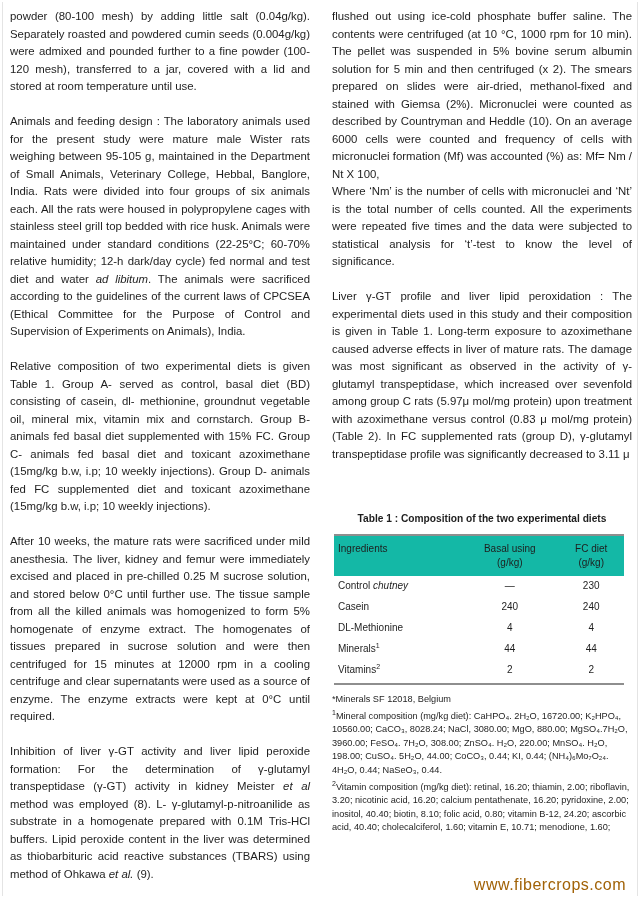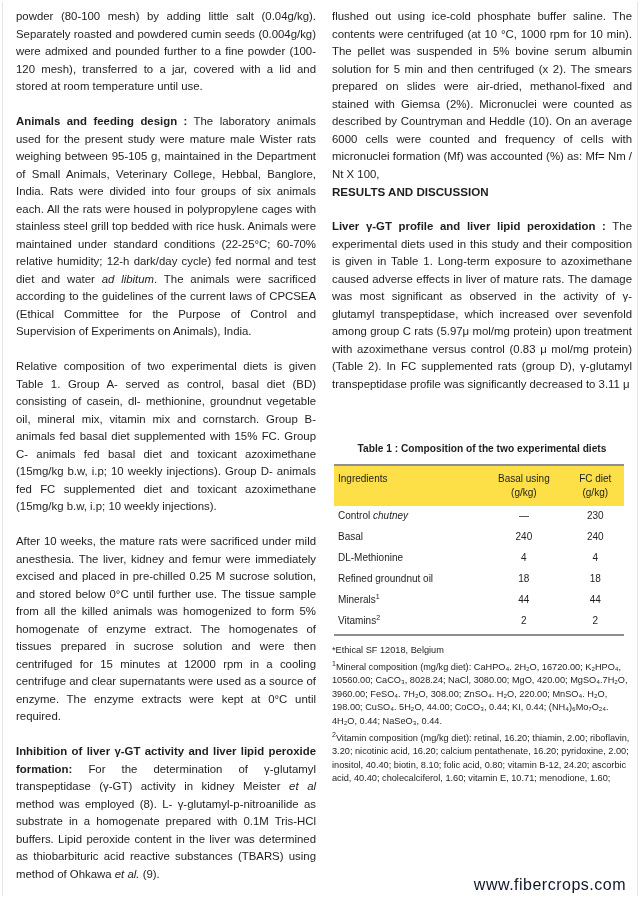--- a/index.html
+++ b/index.html
@@ -8,49 +8,49 @@
     font-family: "Liberation Sans", sans-serif; color: #1e1e1e;
   }
   .page-frame {
     position: absolute; left: 2px; top: 2px; width: 634px; height: 894px;
     border-left: 1px solid #e4e4e4; border-right: 1px solid #e4e4e4;
   }
   .col {
     position: absolute; top: 8px; width: 300px;
     font-size: 11.4px; line-height: 17.5px; text-align: justify;
   }
-  .col-left { left: 16px; }
+  .col-left { left: 10px; }
   .col-right { left: 332px; width: 300px; }
   p { margin: 0 0 17.5px 0; }
   p.tight { margin-bottom: 0; }
-  .head { font-weight: bold; }
+  .head { font-weight: normal; }
   .section-title { font-weight: bold; font-size: 11.6px; margin: 0 0 17.5px 0; }
   i { }
 
   .table-block { margin-top: 24px; }
   .table-caption {
     font-weight: bold; font-size: 10.2px; text-align: center; margin-bottom: 6px; margin-top: 47px;
   }
   table.diet {
     width: 290px; margin-left: 2px; border-collapse: collapse; font-size: 10px; line-height: 14px;
   }
-  table.diet thead tr { background: #fde047; border-top: 2px solid #8e8e8e; }
+  table.diet thead tr { background: #14b8a6; border-top: 2px solid #8e8e8e; }
   table.diet th { font-weight: normal; padding: 6px 4px 6px 4px; vertical-align: top; }
   table.diet th.c1 { text-align: left; }
   table.diet th.c2, table.diet th.c3 { text-align: center; }
   table.diet td { padding: 3px 4px 3px 4px; height: 15px; }
   table.diet td.c2, table.diet td.c3 { text-align: center; }
   table.diet tbody tr:last-child td { border-bottom: 2px solid #8e8e8e; padding-bottom: 5px; }
   sup { font-size: 7px; vertical-align: super; line-height: 0; }
 
   .notes { margin-top: 8px; font-size: 9.2px; line-height: 13.4px; text-align: left; }
   .notes div { margin-bottom: 4px; }
 
   .watermark {
-    position: absolute; right: 14px; bottom: 6px; font-size: 16px; color: #0f172a;
+    position: absolute; right: 14px; bottom: 6px; font-size: 16px; color: #a16207;
     letter-spacing: 0.5px;
   }
 </style>
 </head>
 <body>
 
 <div class="page-frame"></div>
 
 <div class="col col-left">
   <p>powder (80-100 mesh) by adding little salt (0.04g/kg). Separately roasted and powdered cumin seeds (0.004g/kg) were admixed and pounded further to a fine powder (100-120 mesh), transferred to a jar, covered with a lid and stored at room temperature until use.</p>
@@ -64,22 +64,22 @@
   <p>After 10 weeks, the mature rats were sacrificed under mild anesthesia. The liver, kidney and femur were immediately excised and placed in pre-chilled 0.25 M sucrose solution, and stored below 0°C until further use. The tissue sample from all the killed animals was homogenized to form 5% homogenate of enzyme extract. The homogenates of tissues prepared in sucrose solution and were then centrifuged for 15 minutes at 12000 rpm in a cooling centrifuge and clear supernatants were used as a source of enzyme. The enzyme extracts were kept at 0°C until required.</p>
 
   <p>
     <span class="head">Inhibition of liver γ-GT activity and liver lipid peroxide formation:</span><span> For the determination of γ-glutamyl transpeptidase (γ-GT) activity in kidney Meister </span><i>et al</i><span> method was employed (8). L- γ-glutamyl-p-nitroanilide as substrate in a homogenate prepared with 0.1M Tris-HCl buffers. Lipid peroxide content in the liver was determined as thiobarbituric acid reactive substances (TBARS) using method of Ohkawa </span><i>et al.</i><span> (9).</span>
   </p>
 
 </div>
 
 <div class="col col-right">
   <p class="tight">flushed out using ice-cold phosphate buffer saline. The contents were centrifuged (at 10 °C, 1000 rpm for 10 min). The pellet was suspended in 5% bovine serum albumin solution for 5 min and then centrifuged (x 2). The smears prepared on slides were air-dried, methanol-fixed and stained with Giemsa (2%). Micronuclei were counted as described by Countryman and Heddle (10). On an average 6000 cells were counted and frequency of cells with micronuclei formation (Mf) was accounted (%) as: Mf= Nm / Nt X 100,</p>
+  <p>Where ‘Nm’ is the number of cells with micronuclei and ‘Nt’ is the total number of cells counted. All the experiments were repeated five times and the data were subjected to statistical analysis for ‘t’-test to know the level of significance.</p>
 
-  <div class="section-title">RESULTS AND DISCUSSION</div>
 
   <p class="tight">
     <span class="head">Liver γ-GT profile and liver lipid peroxidation :</span><span> The experimental diets used in this study and their composition is given in Table 1. Long-term exposure to azoximethane caused adverse effects in liver of mature rats. The damage was most significant as observed in the activity of γ-glutamyl transpeptidase, which increased over sevenfold among group C rats (5.97μ mol/mg protein) upon treatment with azoximethane versus control (0.83 μ mol/mg protein) (Table 2). In FC supplemented rats (group D), γ-glutamyl transpeptidase profile was significantly decreased to 3.11 μ</span>
   </p>
 
   <div class="table-block">
     <div class="table-caption">Table 1 : Composition of the two experimental diets</div>
     <table class="diet">
       <thead>
         <tr>
@@ -94,51 +94,46 @@
           </th>
         </tr>
       </thead>
       <tbody id="diet-rows">
           <tr>
             <td class="c1"><span>Control </span><i>chutney</i></td>
             <td class="c2">—</td>
             <td class="c3">230</td>
           </tr>
           <tr>
-            <td class="c1"><span>Basal</span></td>
+            <td class="c1"><span>Casein</span></td>
             <td class="c2">240</td>
             <td class="c3">240</td>
           </tr>
           <tr>
             <td class="c1"><span>DL-Methionine</span></td>
             <td class="c2">4</td>
             <td class="c3">4</td>
-          </tr>
-          <tr>
-            <td class="c1"><span>Refined groundnut oil</span></td>
-            <td class="c2">18</td>
-            <td class="c3">18</td>
           </tr>
           <tr>
             <td class="c1"><span>Minerals</span><sup>1</sup></td>
             <td class="c2">44</td>
             <td class="c3">44</td>
           </tr>
           <tr>
             <td class="c1"><span>Vitamins</span><sup>2</sup></td>
             <td class="c2">2</td>
             <td class="c3">2</td>
           </tr>
         </tbody>
     </table>
 
     <div class="notes">
-      <div>*Ethical SF 12018, Belgium</div>
+      <div>*Minerals SF 12018, Belgium</div>
       <div>
-        <sup>1</sup><span>Mineral composition (mg/kg diet): CaHPO₄. 2H₂O, 16720.00; K₂HPO₄, 10560.00; CaCO₃, 8028.24; NaCl, 3080.00; MgO, 420.00; MgSO₄.7H₂O, 3960.00; FeSO₄. 7H₂O, 308.00; ZnSO₄. H₂O, 220.00; MnSO₄. H₂O, 198.00; CuSO₄. 5H₂O, 44.00; CoCO₃, 0.44; KI, 0.44; (NH₄)₆Mo₇O₂₄. 4H₂O, 0.44; NaSeO₃, 0.44.</span>
+        <sup>1</sup><span>Mineral composition (mg/kg diet): CaHPO₄. 2H₂O, 16720.00; K₂HPO₄, 10560.00; CaCO₃, 8028.24; NaCl, 3080.00; MgO, 880.00; MgSO₄.7H₂O, 3960.00; FeSO₄. 7H₂O, 308.00; ZnSO₄. H₂O, 220.00; MnSO₄. H₂O, 198.00; CuSO₄. 5H₂O, 44.00; CoCO₃, 0.44; KI, 0.44; (NH₄)₆Mo₇O₂₄. 4H₂O, 0.44; NaSeO₃, 0.44.</span>
       </div>
       <div>
         <sup>2</sup><span>Vitamin composition (mg/kg diet): retinal, 16.20; thiamin, 2.00; riboflavin, 3.20; nicotinic acid, 16.20; calcium pentathenate, 16.20; pyridoxine, 2.00; inositol, 40.40; biotin, 8.10; folic acid, 0.80; vitamin B-12, 24.20; ascorbic acid, 40.40; cholecalciferol, 1.60; vitamin E, 10.71; menodione, 1.60; </span>
       </div>
     </div>
   </div>
 </div>
 
 <div class="watermark">www.fibercrops.com</div>
 

